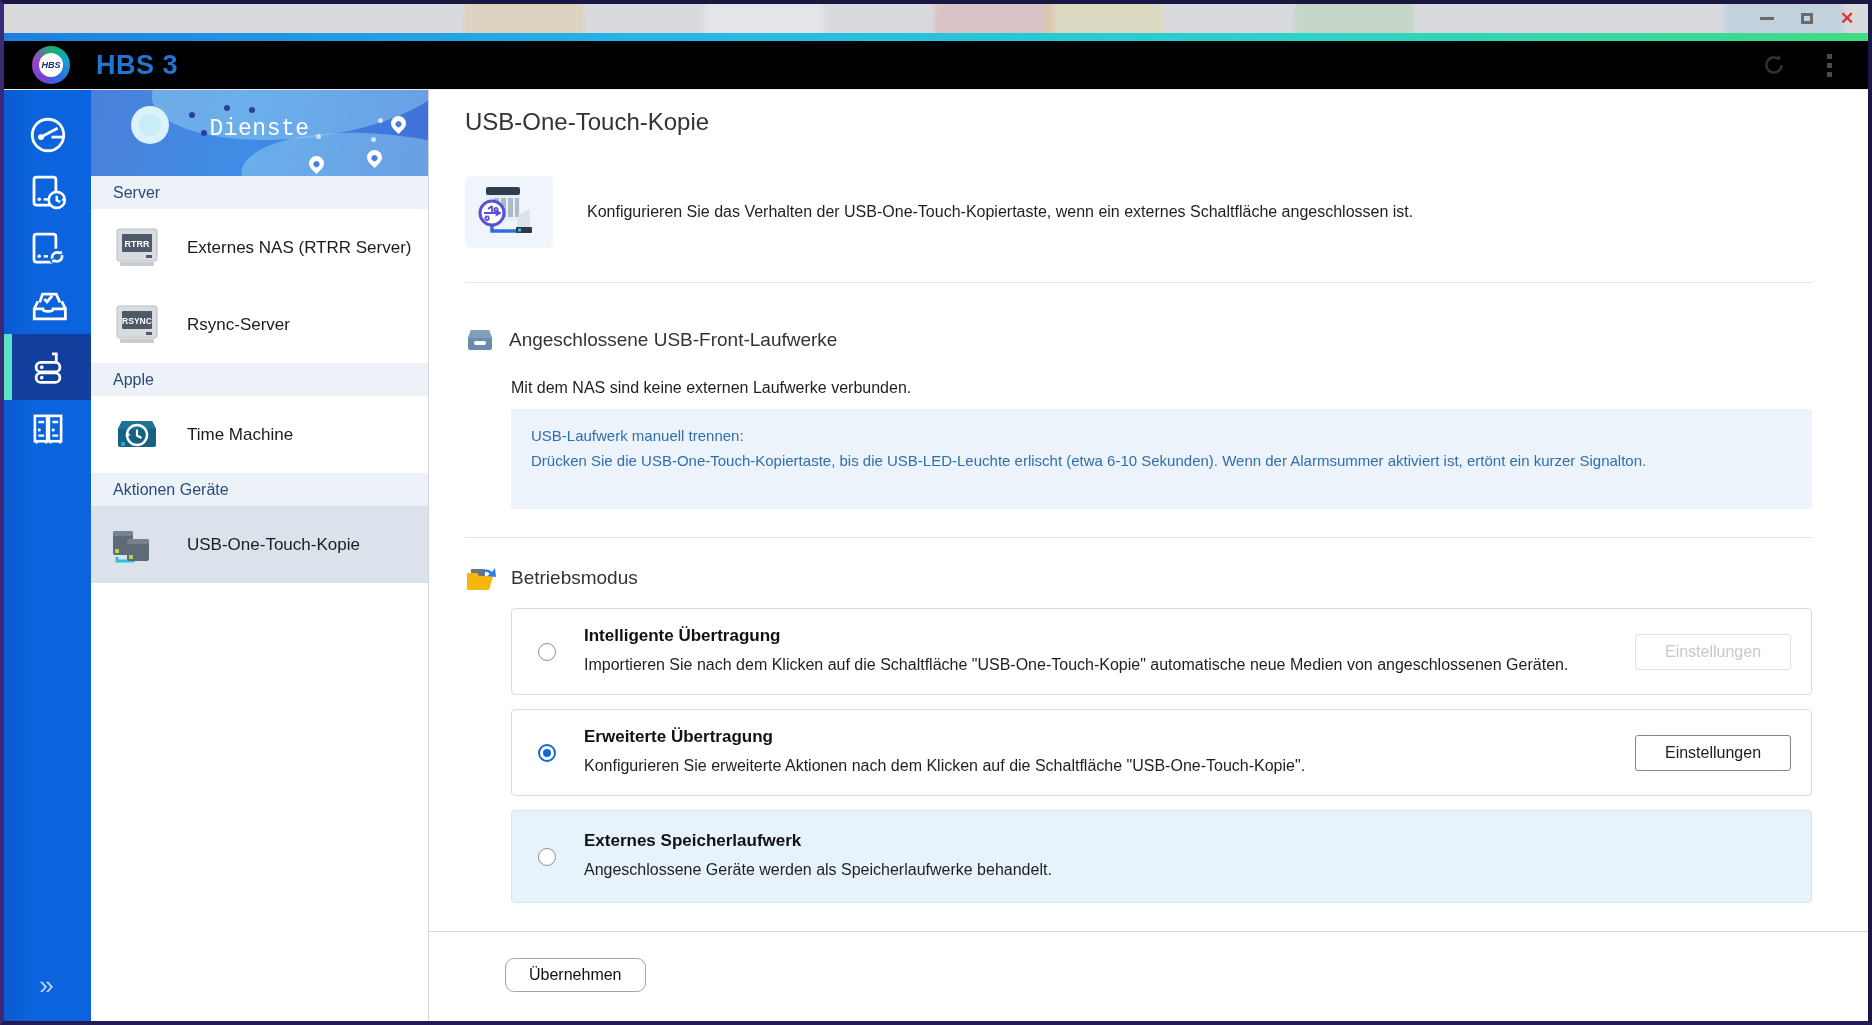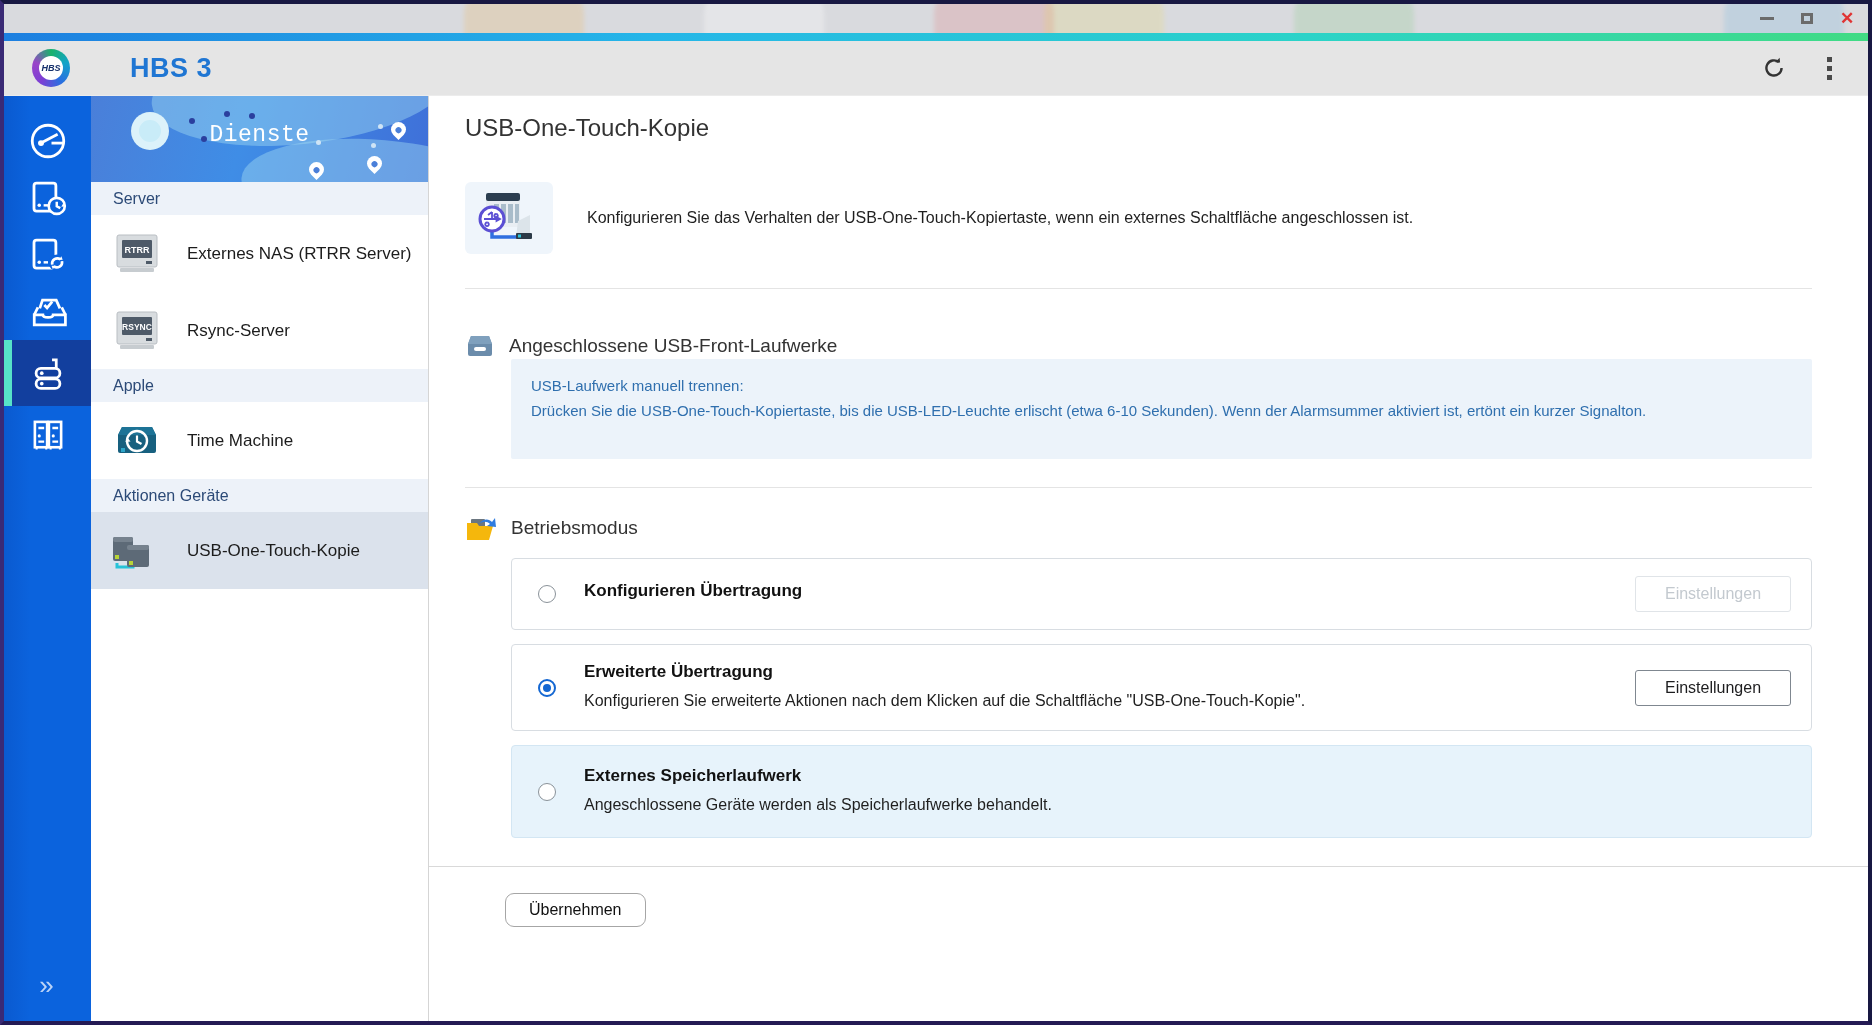--- a/index.html
+++ b/index.html
@@ -17,22 +17,22 @@
   .tb-btn { width:26px; height:22px; display:flex; align-items:center; justify-content:center; cursor:default; }
   .glyph-min { width:14px; height:3px; background:#6b6b6b; }
   .glyph-max { width:12px; height:11px; border:3px solid #6b6b6b; }
   .glyph-close { color:#e03434; font-size:17px; font-weight:bold; line-height:1; }
 
   
   .gradbar { height:8px; flex:none;
     background:linear-gradient(90deg,#1d7fe0 0%,#25b6e8 35%,#2bd3c8 70%,#41db84 100%); }
 
   
-  .appheader { height:55px; flex:none; background:#e5e5e5; display:flex; align-items:center;
-    padding:0 22px 0 28px; border-bottom:1px solid #ececec;gap:34px; }
+  .appheader { height:49px; flex:none; background:#000000; display:flex; align-items:center;
+    padding:0 22px 0 28px; border-bottom:1px solid #ececec; }
   .logo { width:38px; height:38px; border-radius:50%;
     background:conic-gradient(#18b26b,#12a3c9,#2a6fe0,#7c3fd4,#9a44c9,#18b26b);
     display:flex; align-items:center; justify-content:center; flex:none; }
   .logo-inner { width:24px; height:24px; border-radius:50%; background:#fff; color:#15306b;
     font-size:9px; font-weight:bold; font-style:italic; display:flex; align-items:center; justify-content:center; }
   .app-title { color:#1f76d3; font-size:27px; font-weight:bold; margin-left:26px; letter-spacing:.5px; }
   .header-actions { margin-left:auto; display:flex; align-items:center; gap:40px; padding-right:14px; }
   .hdr-icon { cursor:pointer; display:flex; align-items:center; justify-content:center; }
   .kebab { display:flex; flex-direction:column; gap:4px; }
   .kebab span { width:5px; height:5px; background:#4a4a4a; }
@@ -333,20 +333,21 @@
 
       <div class="section-head">
         <svg width="30" height="26" viewBox="0 0 30 26">
           <path d="M6 3 h18 l3 8 v10 a2 2 0 0 1 -2 2 h-20 a2 2 0 0 1 -2 -2 V11 z" fill="#6b8cab"></path>
           <path d="M6 3 h18 l3 8 h-24 z" fill="#7fa0bd"></path>
           <rect x="9" y="14" width="12" height="4" rx="2" fill="#fff"></rect>
         </svg>
         <span class="txt">Angeschlossene USB-Front-Laufwerke</span>
       </div>
 
+      <div class="status-line">Mit dem NAS sind keine externen Laufwerke verbunden.</div>
 
       <div class="infobox">
         <p>USB-Laufwerk manuell trennen:</p>
         <p>Drücken Sie die USB-One-Touch-Kopiertaste, bis die USB-LED-Leuchte erlischt (etwa 6-10 Sekunden). Wenn der Alarmsummer aktiviert ist, ertönt ein kurzer Signalton.</p>
       </div>
 
       <div class="divider" style="margin-top:28px;"></div>
 
       <div class="section-head mode-head" style="margin-top:26px;">
         <svg width="32" height="28" viewBox="0 0 32 28">
@@ -355,21 +356,22 @@
           <path d="M14 10 c5 -6 10 -5 13 -2 l3 -4 1 9 -9 -1 3 -2 c-3 -3 -7 -3 -11 0 z" fill="#2f7de1"></path>
         </svg>
         <span class="txt">Betriebsmodus</span>
       </div>
 
       <div class="cards">
 
         <div class="card">
           <span class="radio"></span>
           <div class="card-body">
-            <div class="card-title">Konfigurieren Übertragung</div>
+            <div class="card-title">Intelligente Übertragung</div>
+            <div class="card-desc">Importieren Sie nach dem Klicken auf die Schaltfläche "USB-One-Touch-Kopie" automatische neue Medien von angeschlossenen Geräten.</div>
           </div>
           <div class="card-btn disabled">Einstellungen</div>
         </div>
 
         <div class="card">
           <span class="radio checked"></span>
           <div class="card-body">
             <div class="card-title">Erweiterte Übertragung</div>
             <div class="card-desc">Konfigurieren Sie erweiterte Aktionen nach dem Klicken auf die Schaltfläche "USB-One-Touch-Kopie".</div>
           </div>

